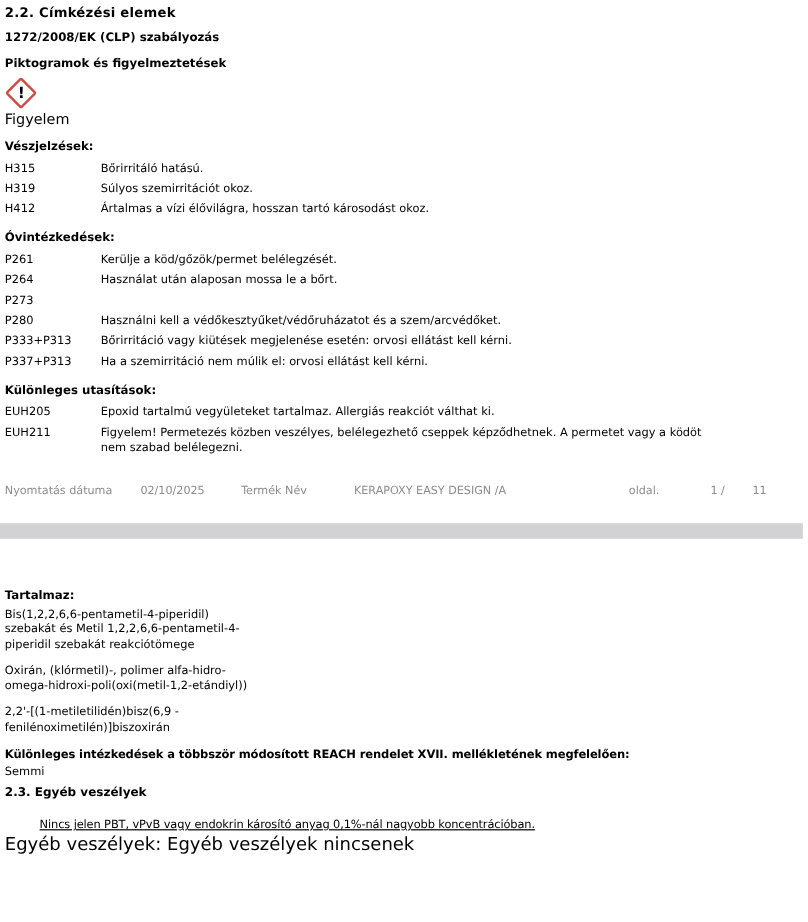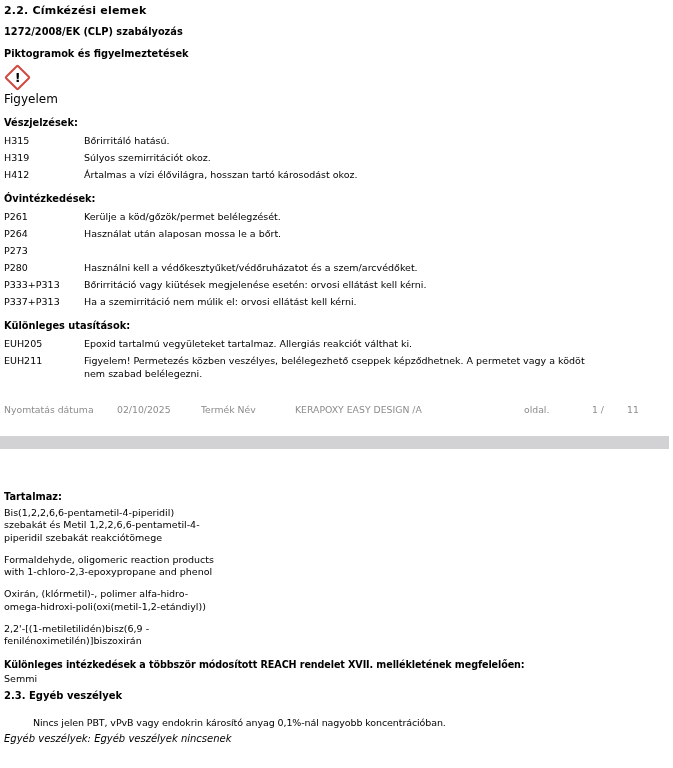--- a/index.html
+++ b/index.html
@@ -31,22 +31,22 @@
 
   .page-break{height:13px;background:#d2d2d4;margin:31px 0 0 -8px;width:673px;}
 
   .contains-head{font-size:9.8px;font-weight:bold;line-height:13px;margin-top:41px;}
   .substances{margin-top:4px;}
   .substance{font-size:9.5px;line-height:12.3px;margin:0 0 10px 0;white-space:pre-line;}
 
   .reach-head{font-size:9.6px;font-weight:bold;line-height:13px;margin-top:6px;letter-spacing:-.1px;}
   .reach-val{font-size:9.5px;line-height:13px;margin-top:1px;}
   .sec23-title{font-size:10px;font-weight:bold;line-height:14px;margin-top:4px;}
-  .pbt{font-size:9.5px;line-height:13px;margin-top:13px;margin-left:29px;letter-spacing:-.1px;}
-  .other-haz{font-size:10px;line-height:13px;margin-top:3px;font-style:italic;}
+  .pbt{font-size:9.5px;line-height:13px;margin-top:13px;margin-left:29px;letter-spacing:-.1px;text-decoration:underline;}
+  .other-haz{font-size:15px;line-height:13px;margin-top:3px;}
 </style>
 </head>
 <body>
 
 <div class="content">
 
   <div class="main-title">2.2. Címkézési elemek</div>
   <div class="bold-line regulation">1272/2008/EK (CLP) szabályozás</div>
   <div class="bold-line picto-head">Piktogramok és figyelmeztetések</div>
 
@@ -123,22 +123,20 @@
     <span class="mf-g">11</span>
   </div>
 
   <div class="page-break"></div>
 
   <div class="contains-head">Tartalmaz:</div>
   <div class="substances">
     <p class="substance">Bis(1,2,2,6,6-pentametil-4-piperidil)
 szebakát és Metil 1,2,2,6,6-pentametil-4-
 piperidil szebakát reakciótömege</p>
-    <p class="substance">Formaldehyde, oligomeric reaction products
-with 1-chloro-2,3-epoxypropane and phenol</p>
     <p class="substance">Oxirán, (klórmetil)-, polimer alfa-hidro-
 omega-hidroxi-poli(oxi(metil-1,2-etándiyl))</p>
     <p class="substance">2,2'-[(1-metiletilidén)bisz(6,9 -
 fenilénoximetilén)]biszoxirán</p>
   </div>
 
   <div class="reach-head">Különleges intézkedések a többször módosított REACH rendelet XVII. mellékletének megfelelően:</div>
   <div class="reach-val">Semmi</div>
 
   <div class="sec23-title">2.3. Egyéb veszélyek</div>

